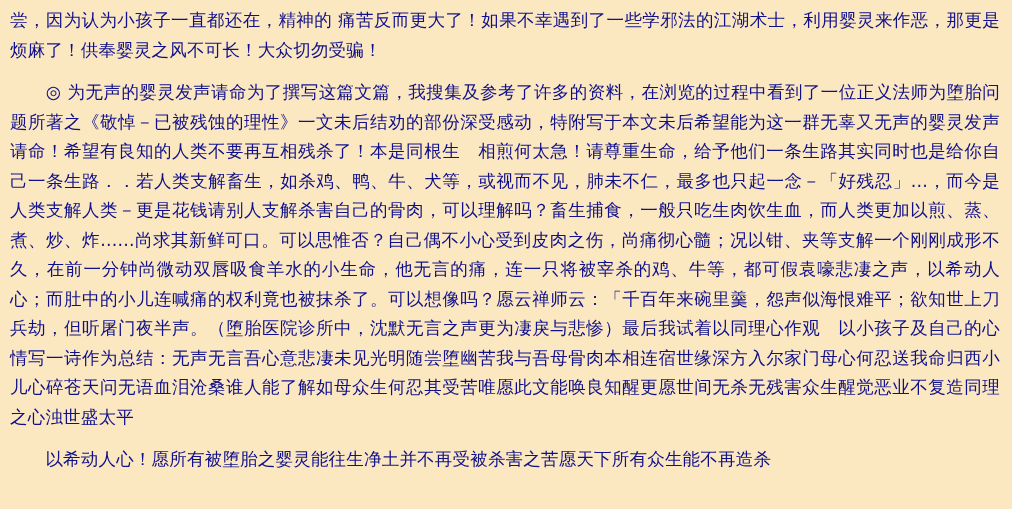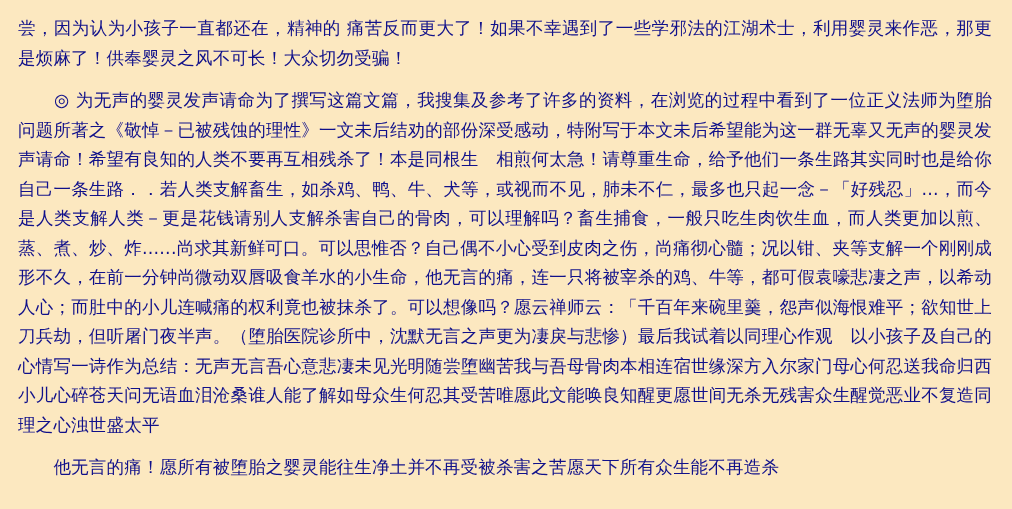--- a/index.html
+++ b/index.html
@@ -20,31 +20,31 @@
     padding: 6px 12px 0 10px;
     background: #fce8c0;
   }
   .para {
     color: #10108a;
     font-size: 17.5px;
     line-height: 29.5px;
     letter-spacing: 0.2px;
     text-align: justify;
     text-justify: inter-character;
-    margin: 8px;
+    margin: 0;
     white-space: pre-wrap;
     word-break: break-all;
   }
   .para + .para {
     margin-top: 13px;
   }
   .indent {
     text-indent: 0;
   }
 </style>
 </head>
 <body>
 
 <div class="page">
   <p class="para">尝，因为认为小孩子一直都还在，精神的 痛苦反而更大了！如果不幸遇到了一些学邪法的江湖术士，利用婴灵来作恶，那更是烦麻了！供奉婴灵之风不可长！大众切勿受骗！</p>
   <p class="para indent">　　◎ 为无声的婴灵发声请命为了撰写这篇文篇，我搜集及参考了许多的资料，在浏览的过程中看到了一位正义法师为堕胎问题所著之《敬悼－已被残蚀的理性》一文未后结劝的部份深受感动，特附写于本文未后希望能为这一群无辜又无声的婴灵发声请命！希望有良知的人类不要再互相残杀了！本是同根生　相煎何太急！请尊重生命，给予他们一条生路其实同时也是给你自己一条生路．．若人类支解畜生，如杀鸡、鸭、牛、犬等，或视而不见，肺未不仁，最多也只起一念－「好残忍」...，而今是人类支解人类－更是花钱请别人支解杀害自己的骨肉，可以理解吗？畜生捕食，一般只吃生肉饮生血，而人类更加以煎、蒸、煮、炒、炸......尚求其新鲜可口。可以思惟否？自己偶不小心受到皮肉之伤，尚痛彻心髓；况以钳、夹等支解一个刚刚成形不久，在前一分钟尚微动双唇吸食羊水的小生命，他无言的痛，连一只将被宰杀的鸡、牛等，都可假袁嚎悲凄之声，以希动人心；而肚中的小儿连喊痛的权利竟也被抹杀了。可以想像吗？愿云禅师云：「千百年来碗里羹，怨声似海恨难平；欲知世上刀兵劫，但听屠门夜半声。（堕胎医院诊所中，沈默无言之声更为凄戾与悲惨）最后我试着以同理心作观　以小孩子及自己的心情写一诗作为总结：无声无言吾心意悲凄未见光明随尝堕幽苦我与吾母骨肉本相连宿世缘深方入尔家门母心何忍送我命归西小儿心碎苍天问无语血泪沧桑谁人能了解如母众生何忍其受苦唯愿此文能唤良知醒更愿世间无杀无残害众生醒觉恶业不复造同理之心浊世盛太平</p>
-  <p class="para indent">　　他无言的痛！愿所有被堕胎之婴灵能往生净土并不再受被杀害之苦愿天下所有众生能不再造杀</p>
+  <p class="para indent">　　以希动人心！愿所有被堕胎之婴灵能往生净土并不再受被杀害之苦愿天下所有众生能不再造杀</p>
 </div>
 
 </body></html>

